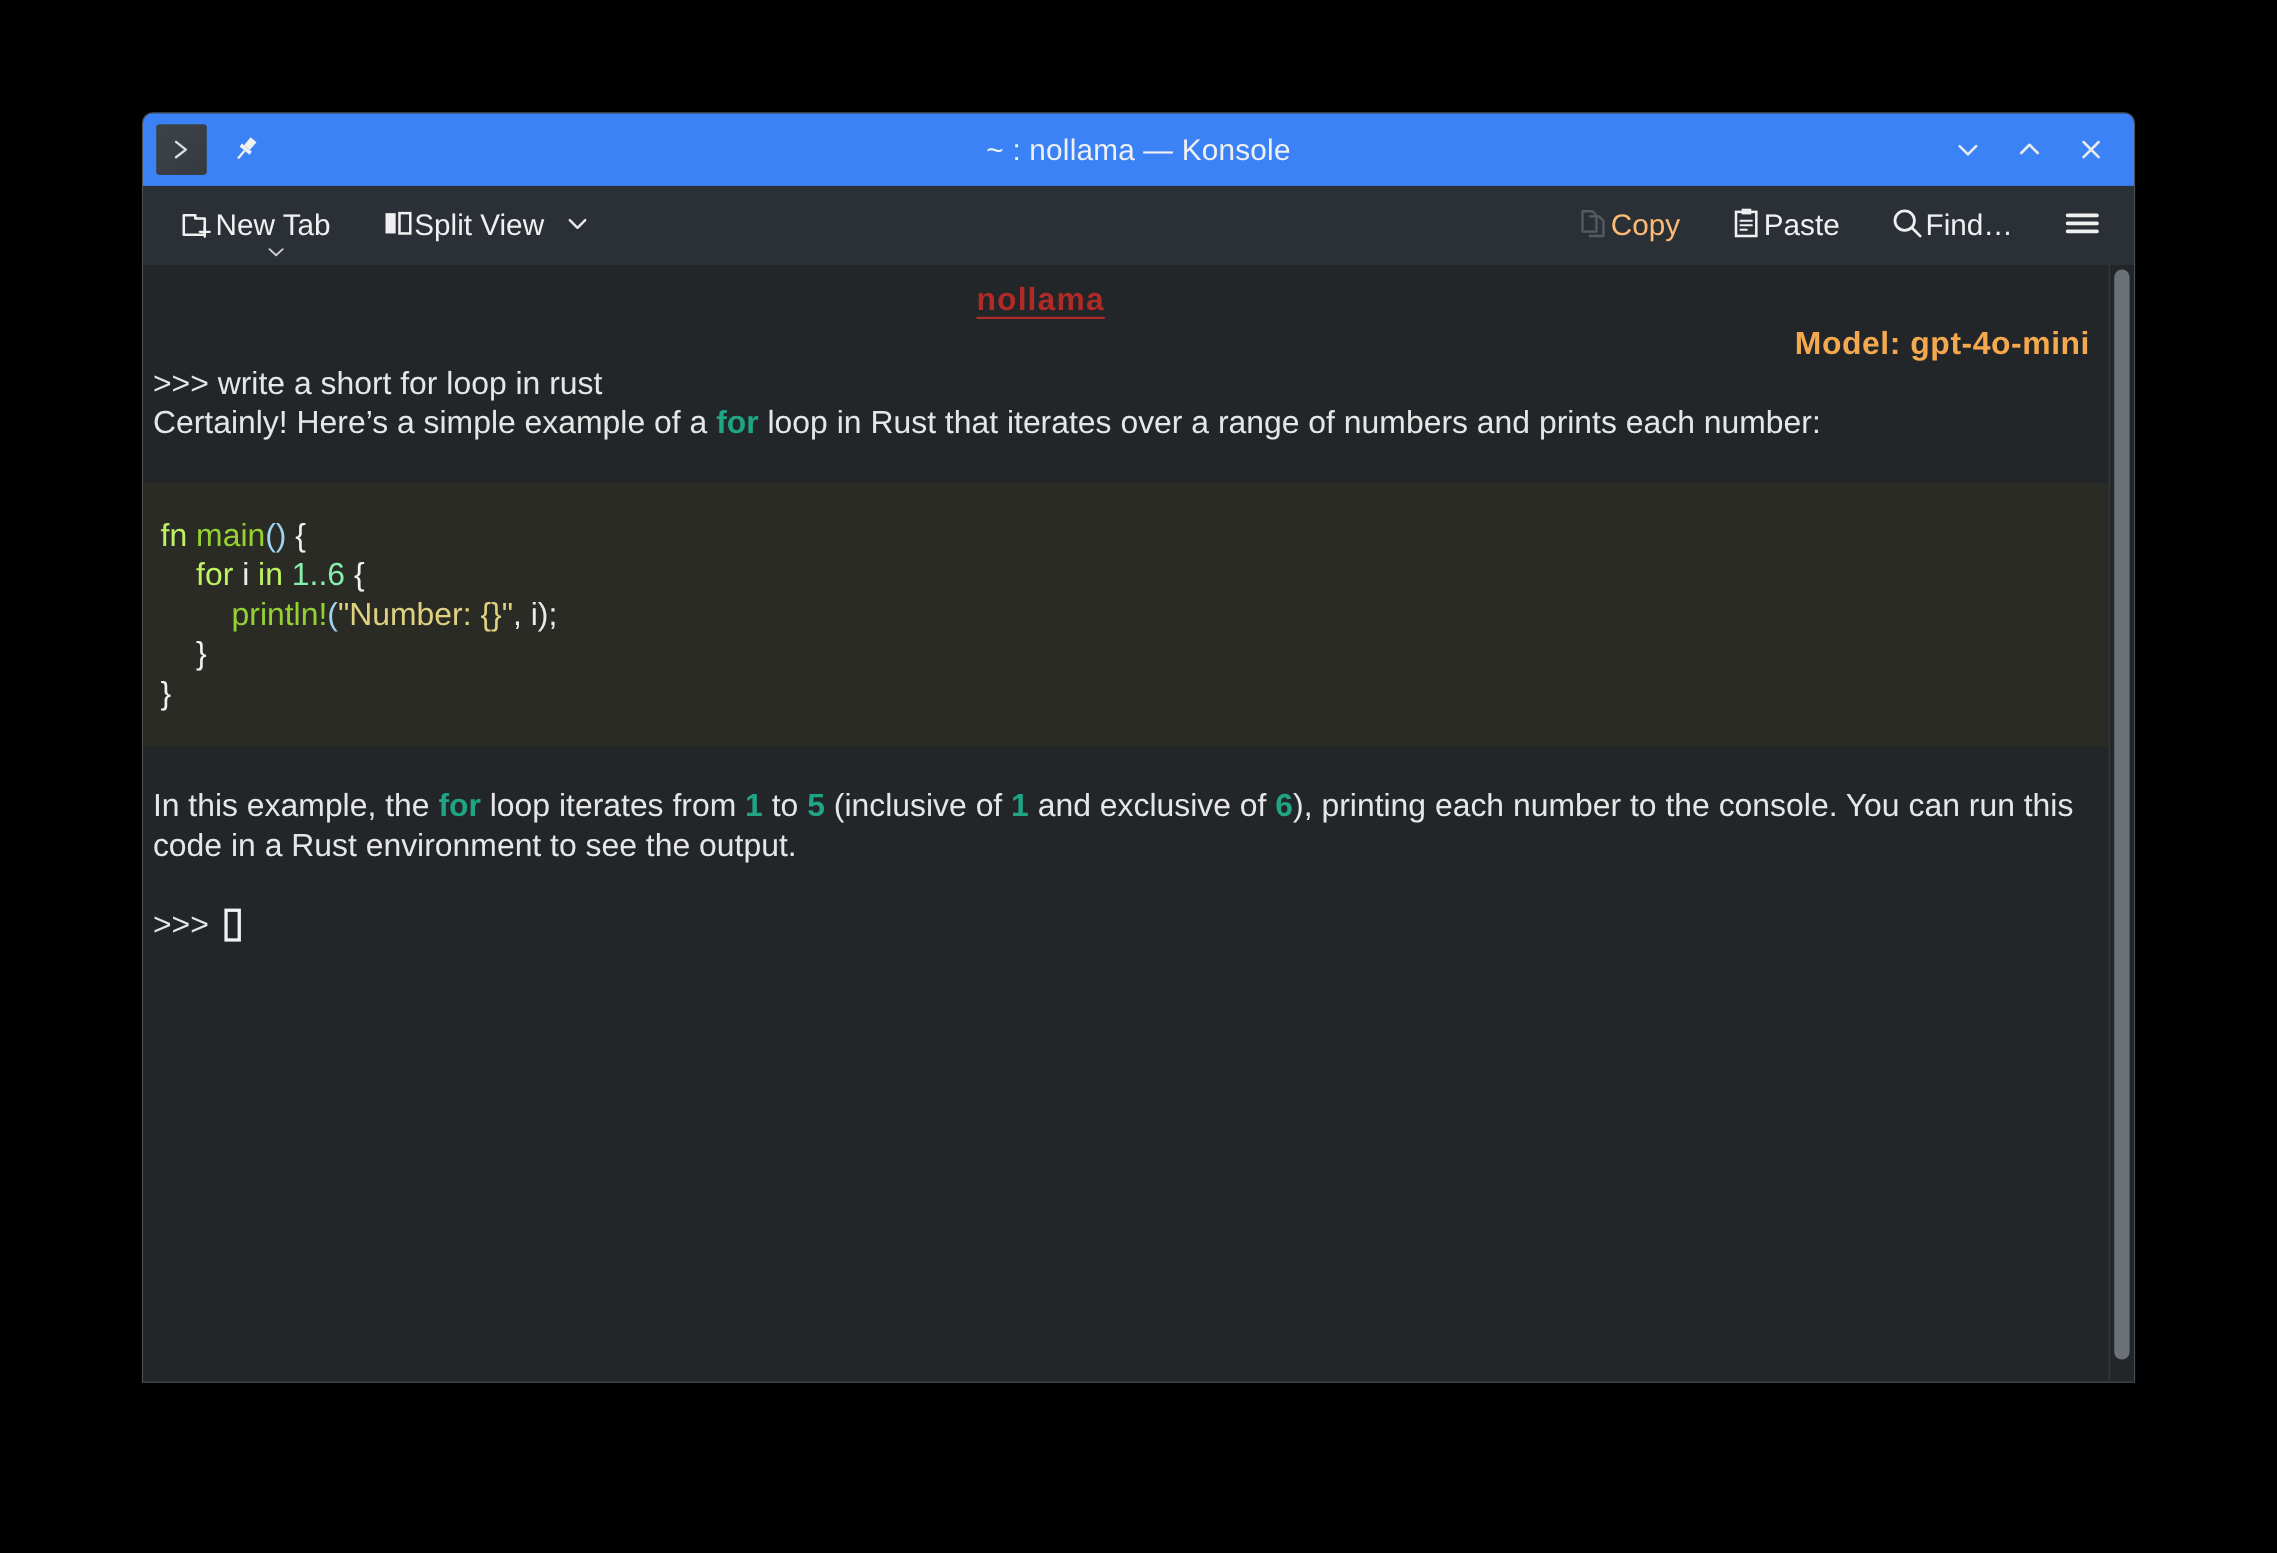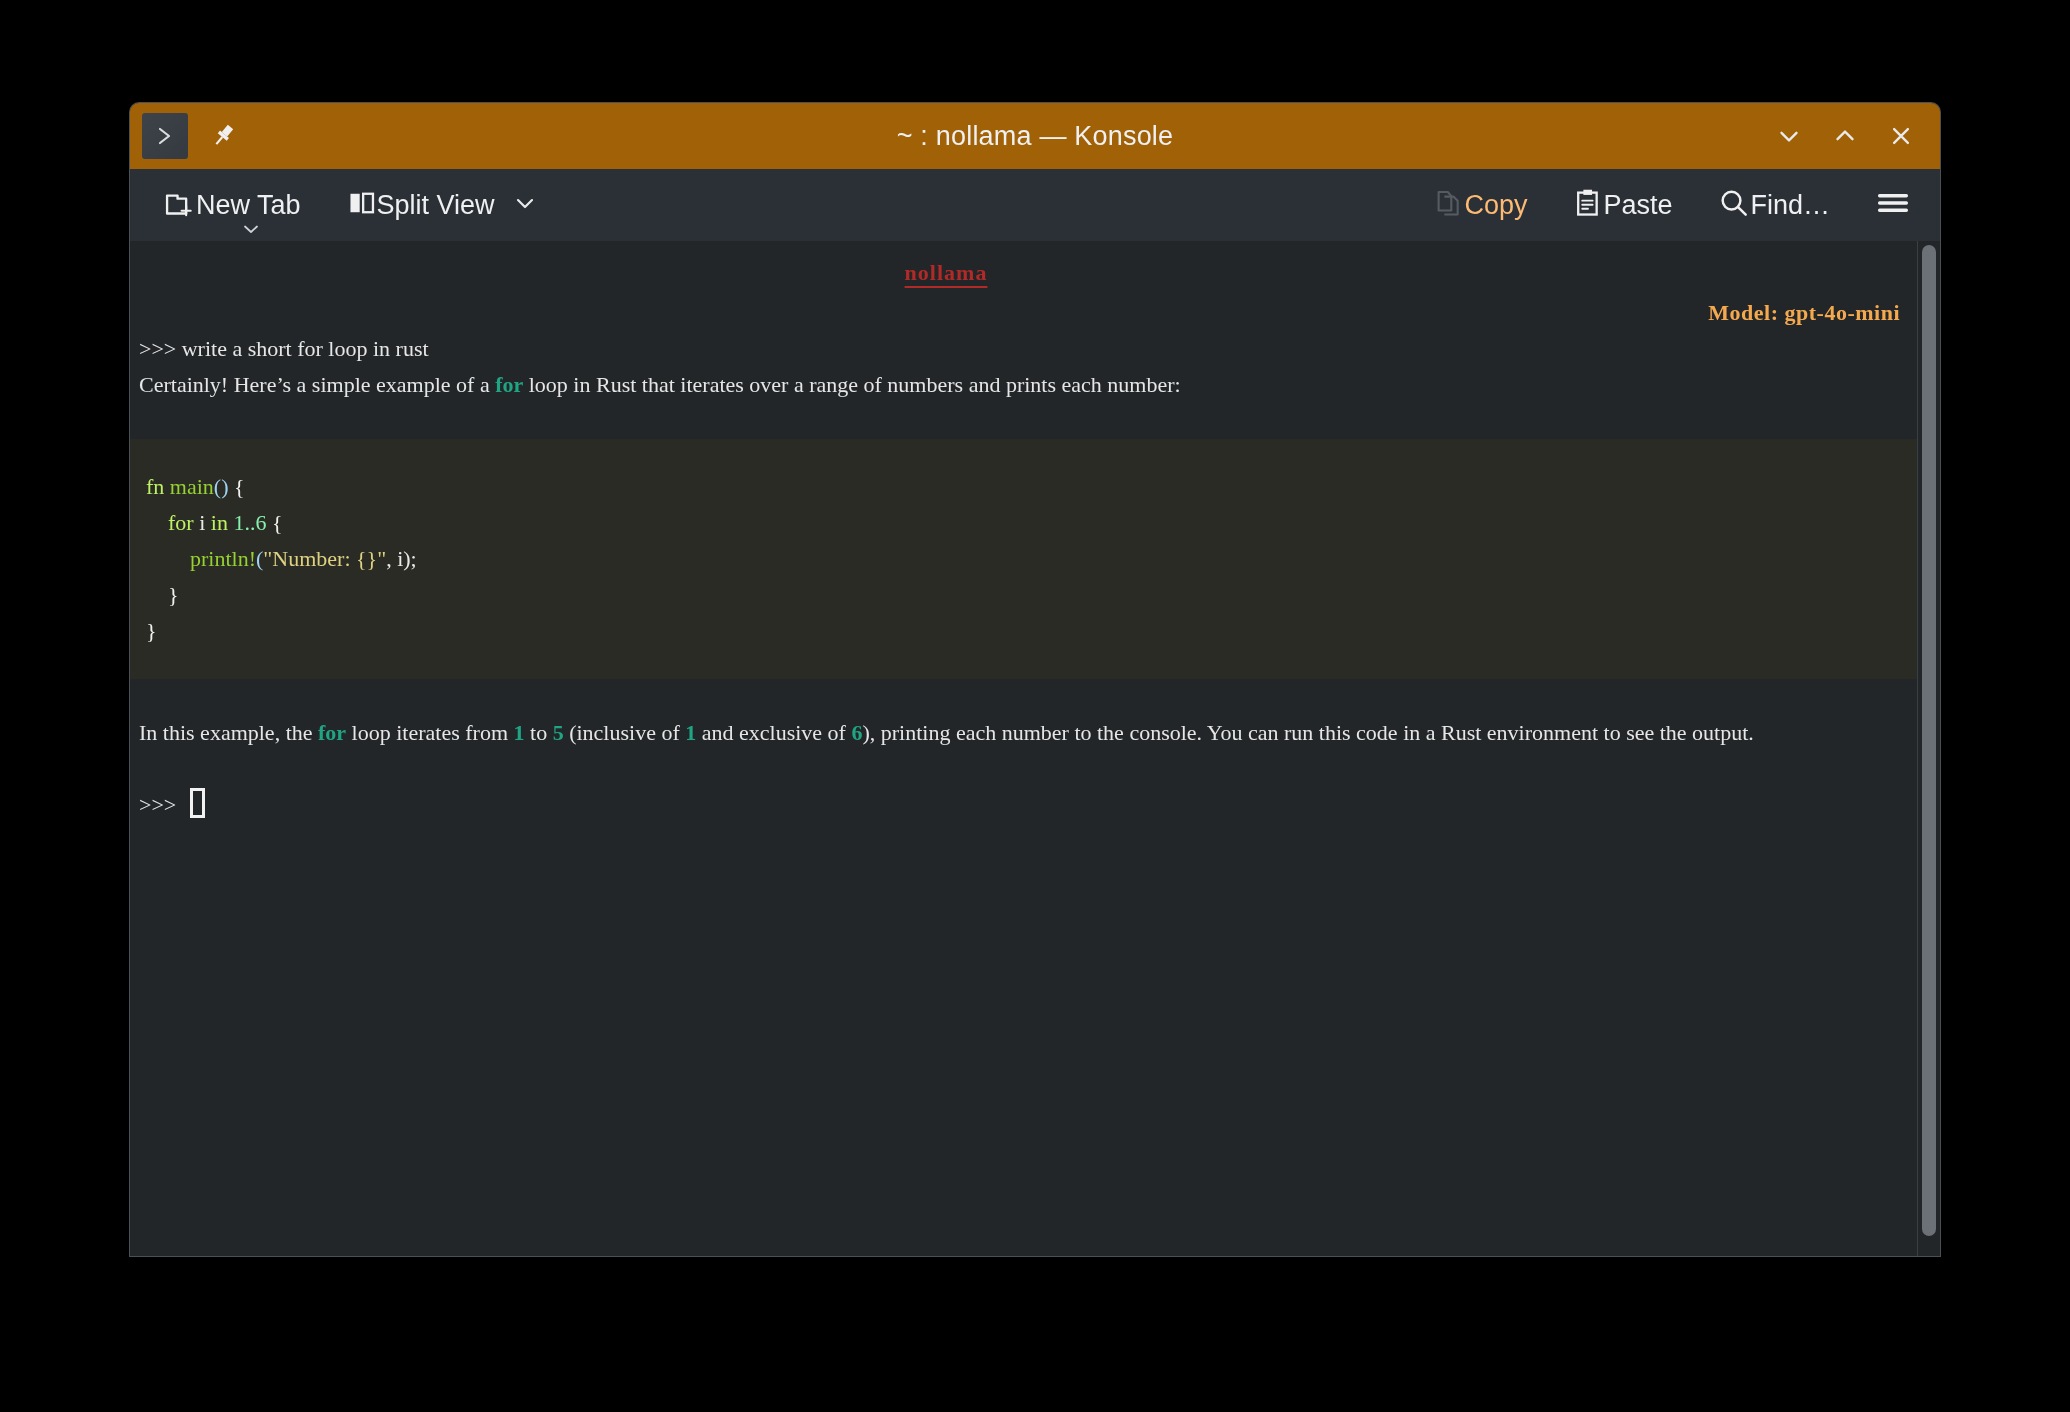--- a/index.html
+++ b/index.html
@@ -26,21 +26,21 @@
     overflow: hidden;
     display: flex;
     flex-direction: column;
   }
 
   
   #titlebar {
     position: relative;
     height: 66px;
     flex: 0 0 66px;
-    background: #a16207;
+    background: #3b82f6;
     display: flex;
     align-items: center;
   }
   .tb-left {
     display: flex;
     align-items: center;
     padding-left: 12px;
     gap: 18px;
     z-index: 2;
   }
@@ -108,22 +108,22 @@
     transform: translateX(10px);
   }
   .tbar-spacer { flex: 1 1 auto; }
 
   
   #terminal {
     flex: 1 1 auto;
     background: #232629;
     position: relative;
     overflow: hidden;
-    font-family: Liberation Serif, serif;
-    font-size: 22px;
+    font-family: Liberation Sans, sans-serif;
+    font-size: 29px;
     line-height: 36px;
     color: #e6e6e6;
   }
   #term-inner {
     padding: 14px 0 0 0;
     position: absolute;
     left: 0; top: 0; right: 22px; bottom: 0;
   }
   .term-line { white-space: pre; padding-left: 9px; }
 

